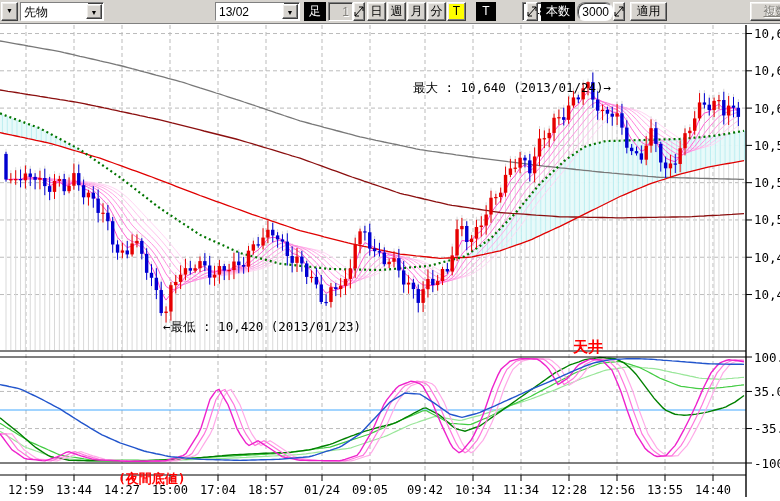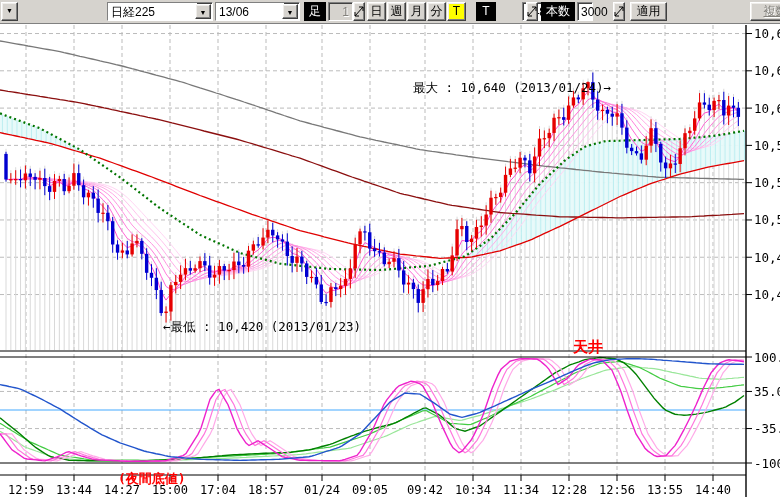--- a/index.html
+++ b/index.html
@@ -28,28 +28,28 @@
 </head>
 <body>
 
 <div id="app">
 
   <div id="toolbar">
     <div class="tb raised btn" style="left:1px;width:17px;font-size:7px;line-height:16px;">
       <span>▼</span>
     </div>
 
-
-    <div class="tb sunken" style="left:107px;width:106px;">
-      <span class="combo-field">日経225</span>
+    <div class="tb sunken" style="left:20px;width:84px;">
+      <span class="combo-field">先物</span>
       <span class="dd-btn raised">▼</span>
     </div>
 
+
     <div class="tb sunken" style="left:215px;width:85px;">
-      <span class="combo-field">13/06</span>
+      <span class="combo-field">13/02</span>
       <span class="dd-btn raised">▼</span>
     </div>
 
     <div class="tb blacklbl" style="left:304px;width:22px;line-height:19px;">足</div>
 
     <div class="tb sunken num disabledtxt" style="left:328px;width:25px;background:#d6d3ce;">1</div>
     <div class="tb raised spinbtn" style="left:353px;width:12px;">
       <svg width="10" height="17" viewBox="0 0 10 17">
         <path d="M1 13 L9 4" stroke="#000" stroke-width="1" fill="none"></path>
         <path d="M9 4 L5 4 M9 4 L9 8" stroke="#000" stroke-width="1" fill="none"></path>
@@ -67,21 +67,21 @@
     <div class="tb sunken num" style="left:498px;width:28px;margin-left:24px;">48</div>
     <div class="tb raised spinbtn" style="left:526px;width:12px;">
       <svg width="10" height="17" viewBox="0 0 10 17">
         <path d="M1 13 L9 4" stroke="#000" stroke-width="1" fill="none"></path>
         <path d="M9 4 L5 4 M9 4 L9 8" stroke="#000" stroke-width="1" fill="none"></path>
         <path d="M1 13 L5 13 M1 13 L1 9" stroke="#000" stroke-width="1" fill="none"></path>
       </svg>
     </div>
 
     <div class="tb blacklbl" style="left:541px;width:34px;line-height:19px;">本数</div>
-    <div class="tb sunken num" style="left:577px;width:16px;">3000</div>
+    <div class="tb sunken num" style="left:577px;width:36px;border-radius:8px;">3000</div>
     <div class="tb raised spinbtn" style="left:613px;width:12px;">
       <svg width="10" height="17" viewBox="0 0 10 17">
         <path d="M1 13 L9 4" stroke="#000" stroke-width="1" fill="none"></path>
         <path d="M9 4 L5 4 M9 4 L9 8" stroke="#000" stroke-width="1" fill="none"></path>
         <path d="M1 13 L5 13 M1 13 L1 9" stroke="#000" stroke-width="1" fill="none"></path>
       </svg>
     </div>
 
     <div class="tb raised btn" style="left:630px;width:37px;">適用</div>
 

